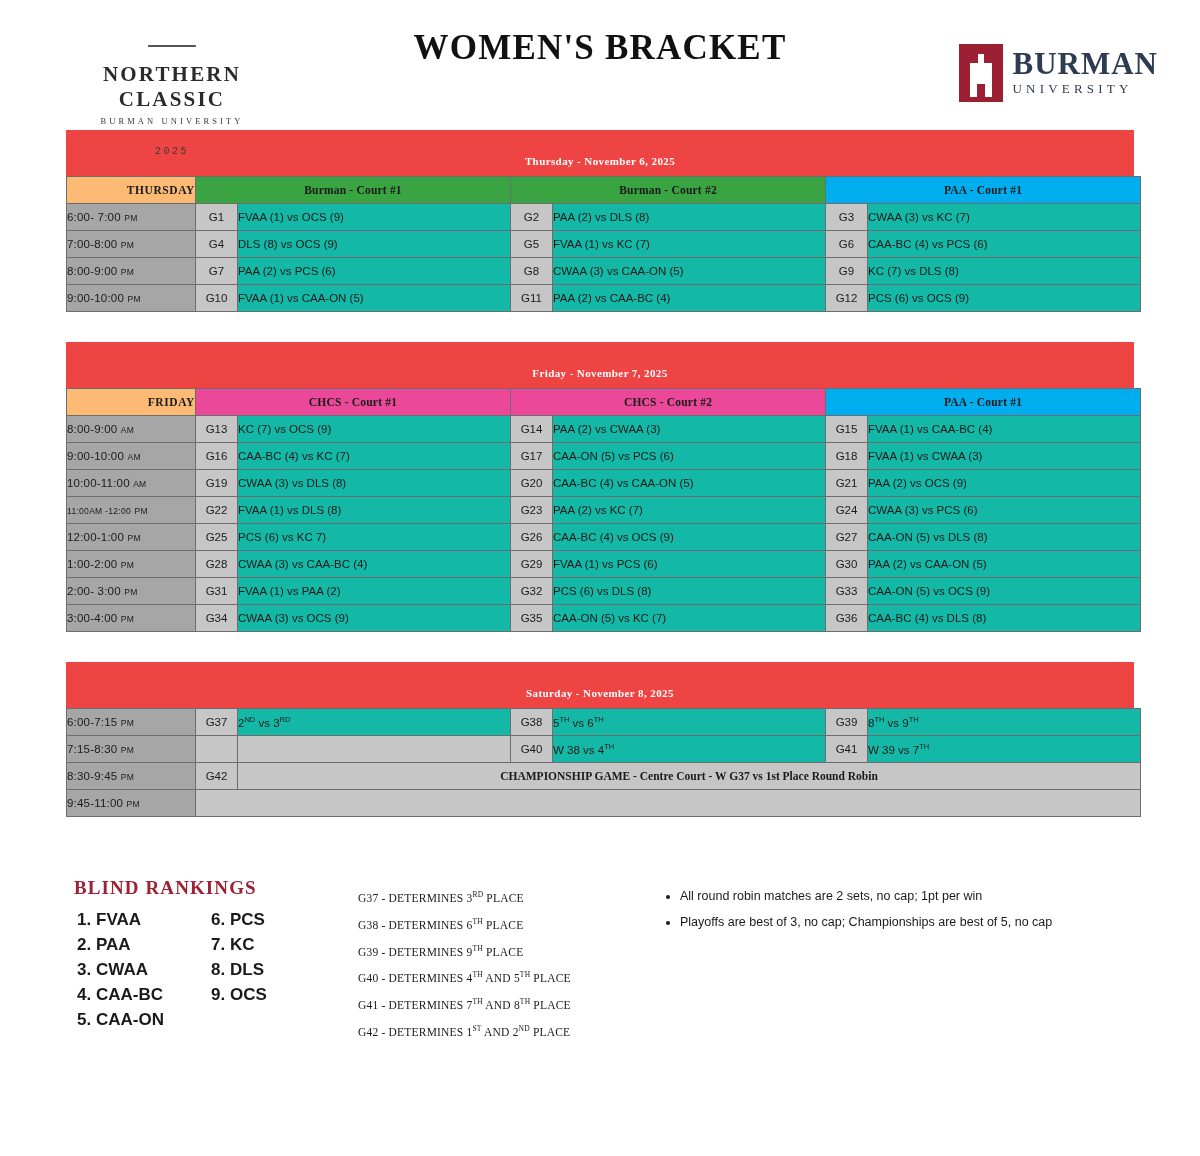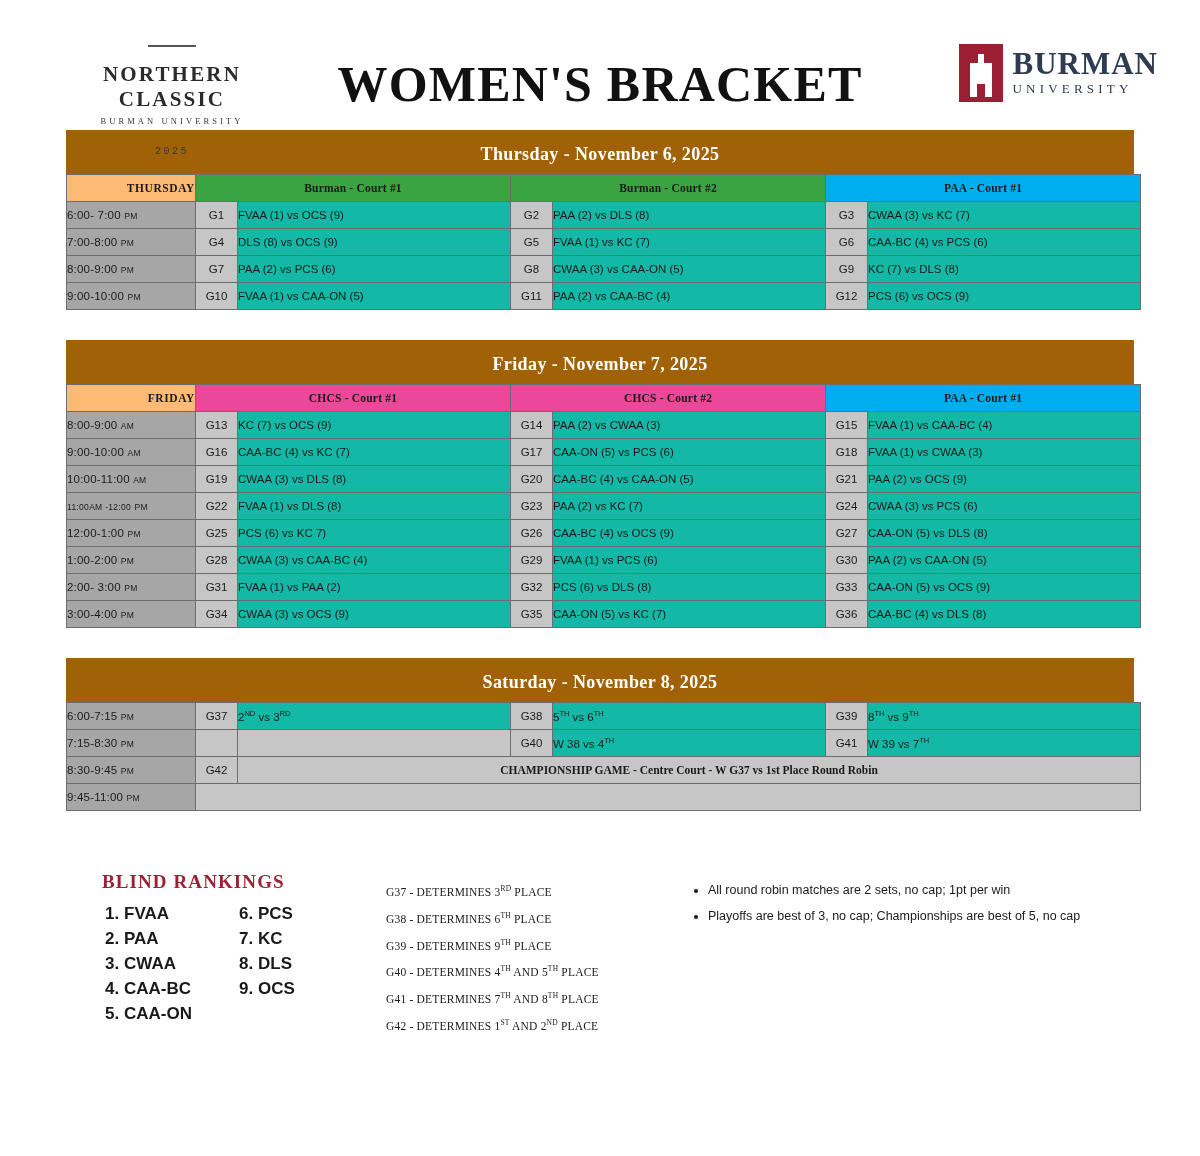--- a/index.html
+++ b/index.html
@@ -28,23 +28,23 @@
   }
   .nc-logo .nc-sub {
     font-family: "Liberation Serif", serif; font-size: 8.5px;
     letter-spacing: 3.1px; color: #3a3a3a; margin-top: 4px;
   }
   .nc-logo .nc-year {
     font-family: Liberation Mono, monospace; font-size: 10px;
     letter-spacing: 2.5px; color: #3a3a3a; margin-top: 20px;
   }
   .main-title {
-    position: absolute; left: 0; right: 0; top: 55px; text-align: center;
+    position: absolute; left: 0; right: 0; top: 28px; text-align: center;
     font-family: "Liberation Serif", serif; font-weight: bold;
-    font-size: 50px; letter-spacing: 1.2px; color: #111;
+    font-size: 35px; letter-spacing: 1.2px; color: #111;
   }
   .burman-logo {
     position: absolute; right: 42px; top: 44px;
     display: flex; align-items: center; gap: 10px;
   }
   .burman-shield {
     width: 44px; height: 58px; background: #9d1f33; position: relative;
     display: flex; align-items: flex-end; justify-content: center;
   }
   .burman-shield .bld {
@@ -62,23 +62,23 @@
   }
   .burman-text .b2 {
     font-family: "Liberation Serif", serif; font-size: 13px;
     letter-spacing: 4.2px; color: #2e3c52; margin-top: 2px;
   }
 
   
   .block { margin: 0 66px 0 66px; }
   .block + .block { margin-top: 30px; }
   .day-bar {
-    background: #a16207; color: #fff; text-align: center;
+    background: #ef4444; color: #fff; text-align: center;
     font-family: "Liberation Serif", serif; font-weight: bold;
-    font-size: 18px; letter-spacing: .4px; padding: 14px 0 9px;
+    font-size: 11px; letter-spacing: .4px; padding: 25px 0 9px;
   }
   table.sched { width: 100%; border-collapse: collapse; table-layout: fixed; }
   table.sched td, table.sched th {
     border: 1px solid #6d6d6d; padding: 0; height: 27px;
     font-size: 11.5px; color: #1a1a1a;
   }
   .col-time   { width: 129px; }
   .col-g      { width: 42px; }
   .col-match  { width: 273px; }
 
@@ -107,21 +107,21 @@
   td.blank-grey { background: #c6c6c6; }
   td.champ {
     background: #c6c6c6; text-align: center;
     font-family: "Liberation Serif", serif; font-weight: bold; font-size: 12.5px;
   }
   sup { font-size: 7.5px; vertical-align: super; }
   .sm { font-size: 8.5px; letter-spacing: .3px; }
 
   
   .footer {
-    position: relative; margin: 60px 0 0 0; padding: 0 66px;
+    position: relative; margin: 60px 0 0 0; padding: 0 38px;
     display: flex; align-items: flex-start;
   }
   .rankings { width: 320px; padding-left: 36px; }
   .rank-title {
     color: #9d2235; font-family: "Liberation Serif", serif; font-weight: bold;
     font-size: 19px; letter-spacing: 1.1px; margin-bottom: 8px;
   }
   .rank-cols { display: flex; gap: 44px; }
   .rank-cols ol { margin: 0; padding-left: 22px; font-weight: bold; }
   .rank-cols li {

